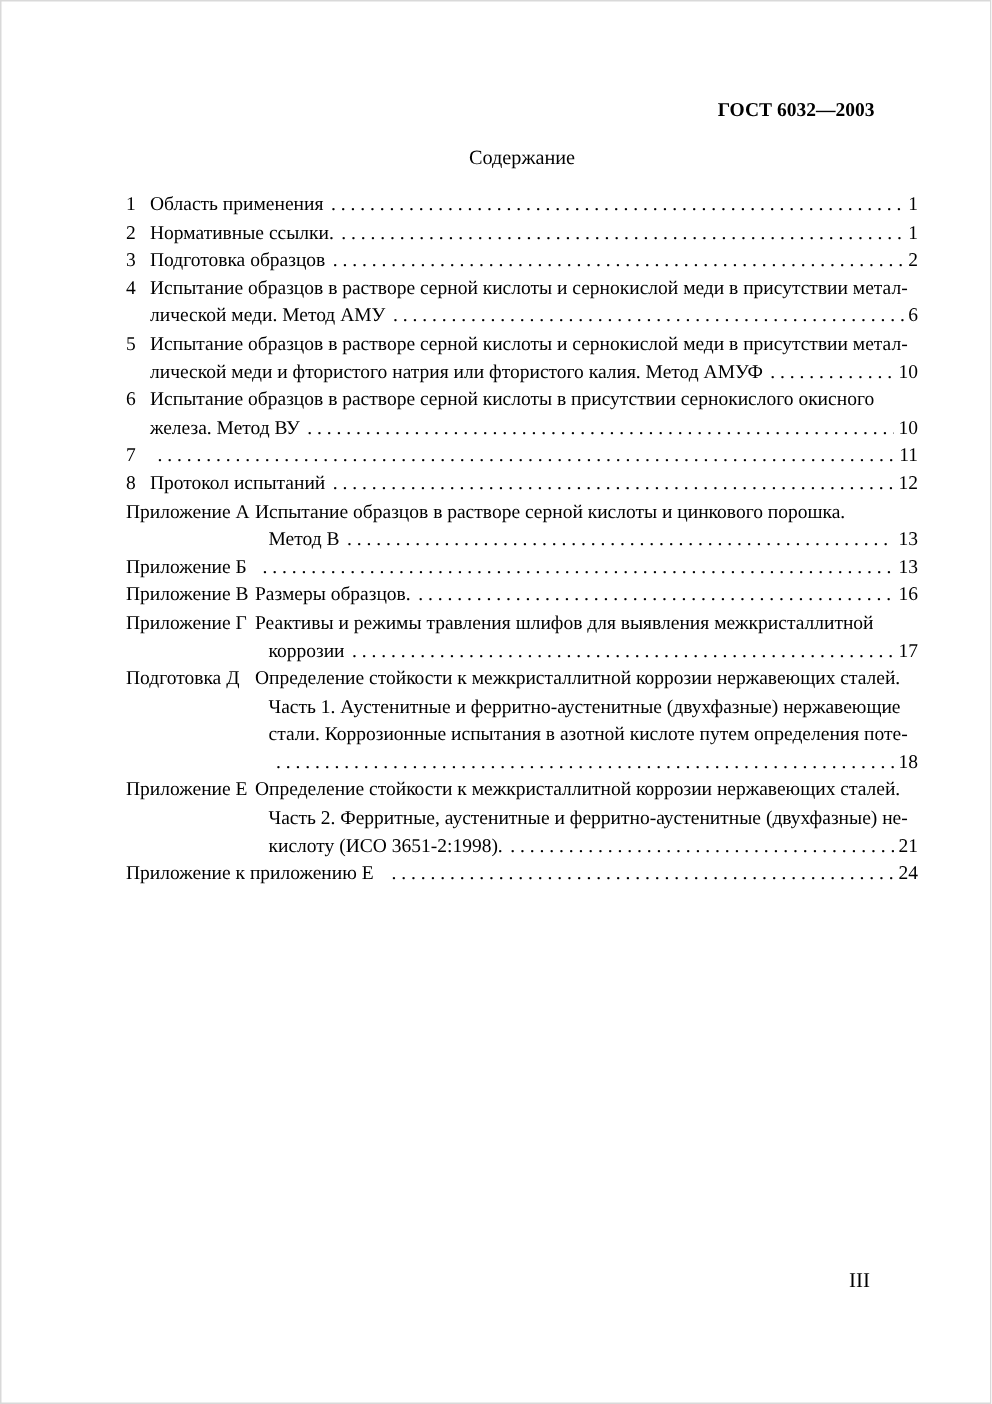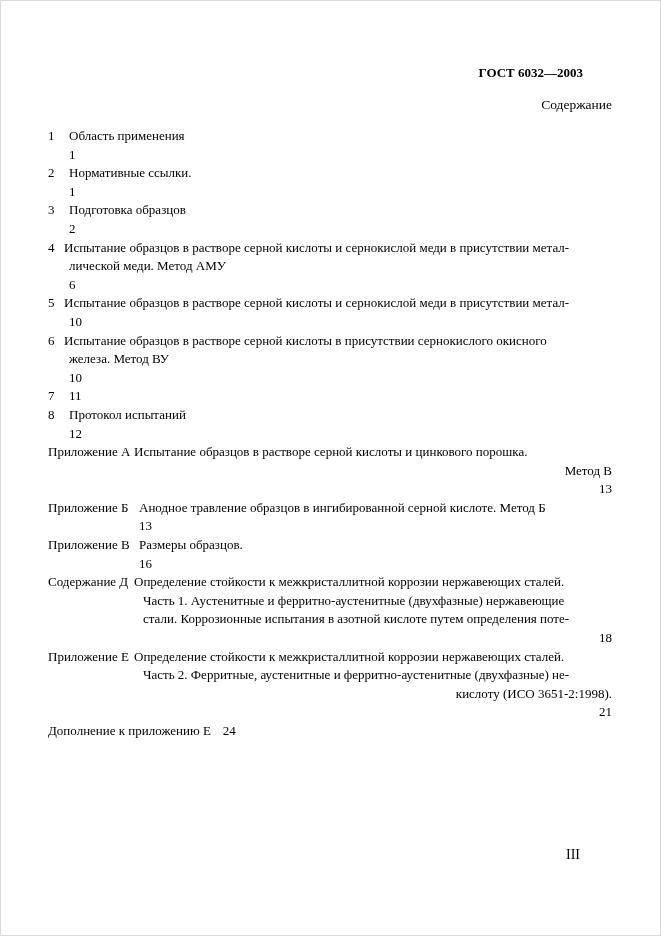--- a/index.html
+++ b/index.html
@@ -11,35 +11,36 @@
     position: relative;
     width: 661px;
     height: 936px;
     margin: 0 auto;
     background: #ffffff;
     border: 1px solid #d9d9d9;
     box-sizing: border-box;
     font-family: "Liberation Serif", "DejaVu Serif", serif;
     color: #000000;
     overflow: hidden;
+    padding-left: 36px;
   }
   .content {
     padding: 0 48px 0 47px;
   }
   .doc-header {
     margin-top: 64px;
     text-align: right;
     padding-right: 29px;
     font-size: 13px;
     font-weight: bold;
     line-height: 16px;
   }
   .doc-title {
     margin-top: 15px;
-    text-align: right;
+    text-align: center;
     font-size: 13.5px;
     line-height: 17px;
   }
   .toc {
     margin-top: 14px;
     font-size: 13px;
     line-height: 18.6px;
   }
   .toc-entry {
     display: flex;
@@ -56,21 +57,20 @@
     flex: 1 1 auto;
     min-width: 0;
   }
   .toc-line {
     white-space: nowrap;
     overflow: hidden;
   }
   .toc-lastline {
     display: flex;
     align-items: baseline;
-    flex-direction: column;
   }
   .toc-line.indent,
   .toc-lastline.indent {
     padding-left: 9px;
     align-items: flex-end;
   }
   .toc-line-text {
     flex: 0 0 auto;
     white-space: nowrap;
   }
@@ -142,20 +142,21 @@
               <span class="dots"></span>
               <span class="toc-page">6</span>
             </div>
           </div>
         </div>
         <div class="toc-entry">
           <span class="toc-label num">5</span>
           <div class="toc-text">
             <div class="toc-line">Испытание образцов в растворе серной кислоты и сернокислой меди в присутствии метал-</div>
             <div class="toc-lastline">
+              <span class="toc-line-text">лической меди и фтористого натрия или фтористого калия. Метод АМУФ</span>
               <span class="dots"></span>
               <span class="toc-page">10</span>
             </div>
           </div>
         </div>
         <div class="toc-entry">
           <span class="toc-label num">6</span>
           <div class="toc-text">
             <div class="toc-line">Испытание образцов в растворе серной кислоты в присутствии сернокислого окисного</div>
             <div class="toc-lastline">
@@ -192,38 +193,48 @@
               <span class="toc-line-text">Метод В</span>
               <span class="dots"></span>
               <span class="toc-page">13</span>
             </div>
           </div>
         </div>
         <div class="toc-entry">
           <span class="toc-label app">Приложение Б</span>
           <div class="toc-text">
             <div class="toc-lastline">
-              <span class="toc-line-text">Анодное травление образцов в ингибированной серной кислоте. Метод Б</span>
               <span class="dots"></span>
               <span class="toc-page">13</span>
             </div>
           </div>
         </div>
         <div class="toc-entry">
           <span class="toc-label app">Приложение В</span>
           <div class="toc-text">
             <div class="toc-lastline">
               <span class="toc-line-text">Размеры образцов.</span>
               <span class="dots"></span>
               <span class="toc-page">16</span>
             </div>
           </div>
         </div>
         <div class="toc-entry">
-          <span class="toc-label app">Содержание Д</span>
+          <span class="toc-label app">Приложение Г</span>
+          <div class="toc-text">
+            <div class="toc-line">Реактивы и режимы травления шлифов для выявления межкристаллитной</div>
+            <div class="toc-lastline indent">
+              <span class="toc-line-text">коррозии</span>
+              <span class="dots"></span>
+              <span class="toc-page">17</span>
+            </div>
+          </div>
+        </div>
+        <div class="toc-entry">
+          <span class="toc-label app">Подготовка Д</span>
           <div class="toc-text">
             <div class="toc-line">Определение стойкости к межкристаллитной коррозии нержавеющих сталей.</div>
             <div class="toc-line indent">Часть 1. Аустенитные и ферритно-аустенитные (двухфазные) нержавеющие</div>
             <div class="toc-line indent">стали. Коррозионные испытания в азотной кислоте путем определения поте-</div>
             <div class="toc-lastline indent">
               <span class="dots"></span>
               <span class="toc-page">18</span>
             </div>
           </div>
         </div>
@@ -233,21 +244,21 @@
             <div class="toc-line">Определение стойкости к межкристаллитной коррозии нержавеющих сталей.</div>
             <div class="toc-line indent">Часть 2. Ферритные, аустенитные и ферритно-аустенитные (двухфазные) не-</div>
             <div class="toc-lastline indent">
               <span class="toc-line-text">кислоту (ИСО 3651-2:1998).</span>
               <span class="dots"></span>
               <span class="toc-page">21</span>
             </div>
           </div>
         </div>
         <div class="toc-entry">
-          <span class="toc-label add">Дополнение к приложению Е</span>
+          <span class="toc-label add">Приложение к приложению Е</span>
           <div class="toc-text">
             <div class="toc-lastline">
               <span class="dots"></span>
               <span class="toc-page">24</span>
             </div>
           </div>
         </div>
       </div>
   </div>
   <div class="page-footer">III</div>

